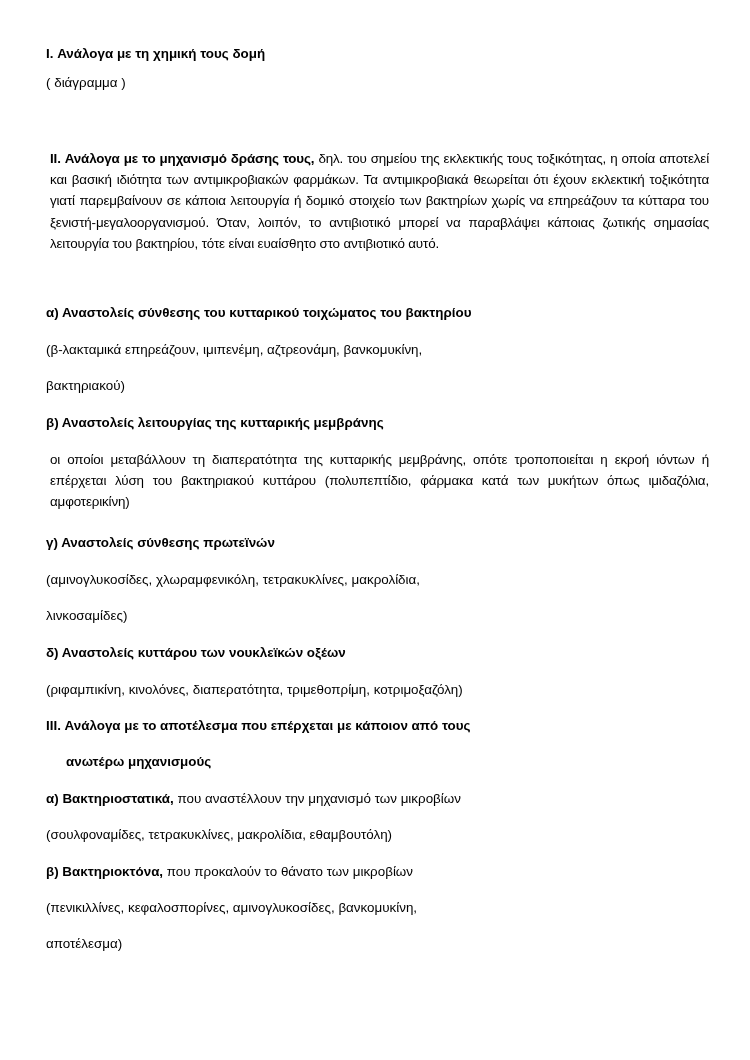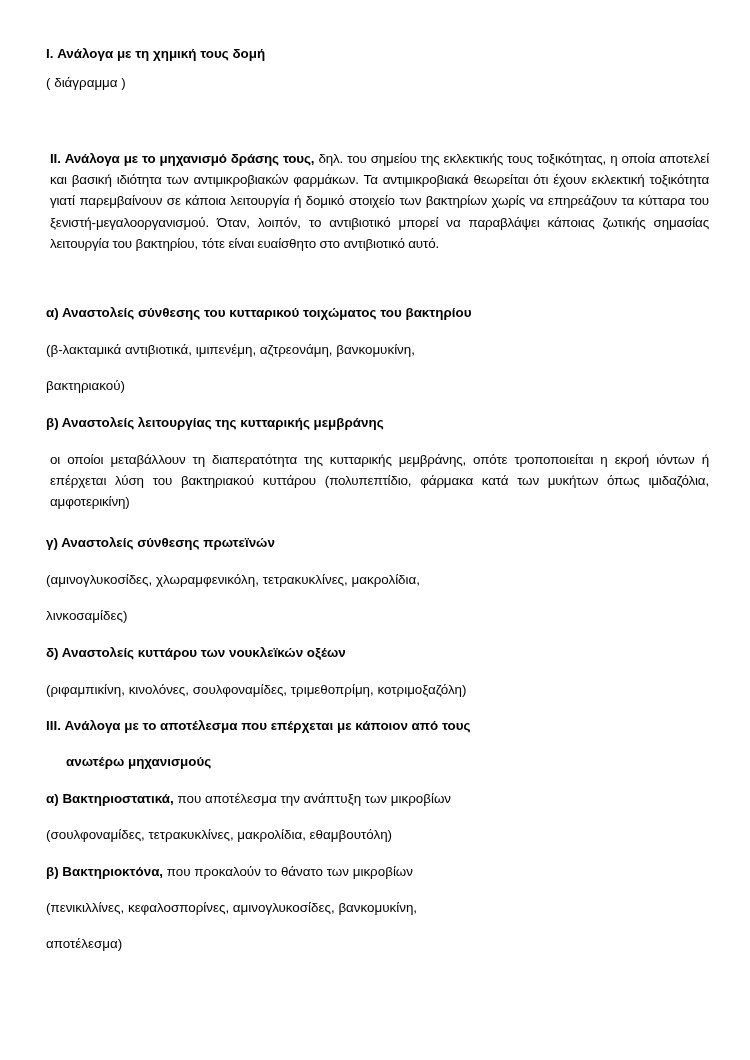--- a/index.html
+++ b/index.html
@@ -16,36 +16,36 @@
 <body>
 
 <div>
 
   <div class="line b" style="top:45px">I. Ανάλογα με τη χημική τους δομή</div>
   <div class="line" style="top:74px">( διάγραμμα )</div>
 
   <div class="para narrow" style="top:148px"><span class="b">II. Ανάλογα με το μηχανισμό δράσης τους,</span><span> δηλ. του σημείου της εκλεκτικής τους τοξικότητας, η οποία αποτελεί και βασική ιδιότητα των αντιμικροβιακών φαρμάκων. Τα αντιμικροβιακά θεωρείται ότι έχουν εκλεκτική τοξικότητα γιατί παρεμβαίνουν σε κάποια λειτουργία ή δομικό στοιχείο των βακτηρίων χωρίς να επηρεάζουν τα κύτταρα του ξενιστή-μεγαλοοργανισμού. Όταν, λοιπόν, το αντιβιοτικό μπορεί να παραβλάψει κάποιας ζωτικής σημασίας λειτουργία του βακτηρίου, τότε είναι ευαίσθητο στο αντιβιοτικό αυτό.</span></div>
 
   <div class="line b" style="top:304px">α) Αναστολείς σύνθεσης του κυτταρικού τοιχώματος του βακτηρίου</div>
-  <div class="line" style="top:341px">(β-λακταμικά αντιβιοτικά, ιμιπενέμη, αζτρεονάμη, βανκομυκίνη,</div>
+  <div class="line" style="top:341px">(β-λακταμικά επηρεάζουν, ιμιπενέμη, αζτρεονάμη, βανκομυκίνη,</div>
   <div class="line" style="top:377px">βακτηριακού)</div>
 
   <div class="line b" style="top:414px">β) Αναστολείς λειτουργίας της κυτταρικής μεμβράνης</div>
   <div class="para narrow" style="top:449px">οι οποίοι μεταβάλλουν τη διαπερατότητα της κυτταρικής μεμβράνης, οπότε τροποποιείται η εκροή ιόντων ή επέρχεται λύση του βακτηριακού κυττάρου (πολυπεπτίδιο, φάρμακα κατά των μυκήτων όπως ιμιδαζόλια, αμφοτερικίνη)</div>
 
   <div class="line b" style="top:534px">γ) Αναστολείς σύνθεσης πρωτεϊνών</div>
   <div class="line" style="top:571px">(αμινογλυκοσίδες, χλωραμφενικόλη, τετρακυκλίνες, μακρολίδια,</div>
   <div class="line" style="top:607px"> λινκοσαμίδες)</div>
 
   <div class="line b" style="top:644px">δ) Αναστολείς κυττάρου των νουκλεϊκών οξέων</div>
-  <div class="line" style="top:681px"> (ριφαμπικίνη, κινολόνες, σουλφοναμίδες, τριμεθοπρίμη, κοτριμοξαζόλη)</div>
+  <div class="line" style="top:681px"> (ριφαμπικίνη, κινολόνες, διαπερατότητα, τριμεθοπρίμη, κοτριμοξαζόλη)</div>
 
   <div class="line b" style="top:717px">III. Ανάλογα με το αποτέλεσμα που επέρχεται με κάποιον από τους</div>
   <div class="line b indent" style="top:753px">ανωτέρω μηχανισμούς</div>
 
-  <div class="line" style="top:790px"><span class="b">α) Βακτηριοστατικά,</span><span> που αποτέλεσμα την ανάπτυξη των μικροβίων</span></div>
+  <div class="line" style="top:790px"><span class="b">α) Βακτηριοστατικά,</span><span> που αναστέλλουν την μηχανισμό των μικροβίων</span></div>
   <div class="line" style="top:826px">(σουλφοναμίδες, τετρακυκλίνες, μακρολίδια, εθαμβουτόλη)</div>
 
   <div class="line" style="top:863px"><span class="b">β) Βακτηριοκτόνα,</span><span> που προκαλούν το θάνατο των μικροβίων</span></div>
   <div class="line" style="top:899px">(πενικιλλίνες, κεφαλοσπορίνες, αμινογλυκοσίδες, βανκομυκίνη,</div>
   <div class="line" style="top:935px">αποτέλεσμα)</div>
 
 </div>
 
 </body></html>

